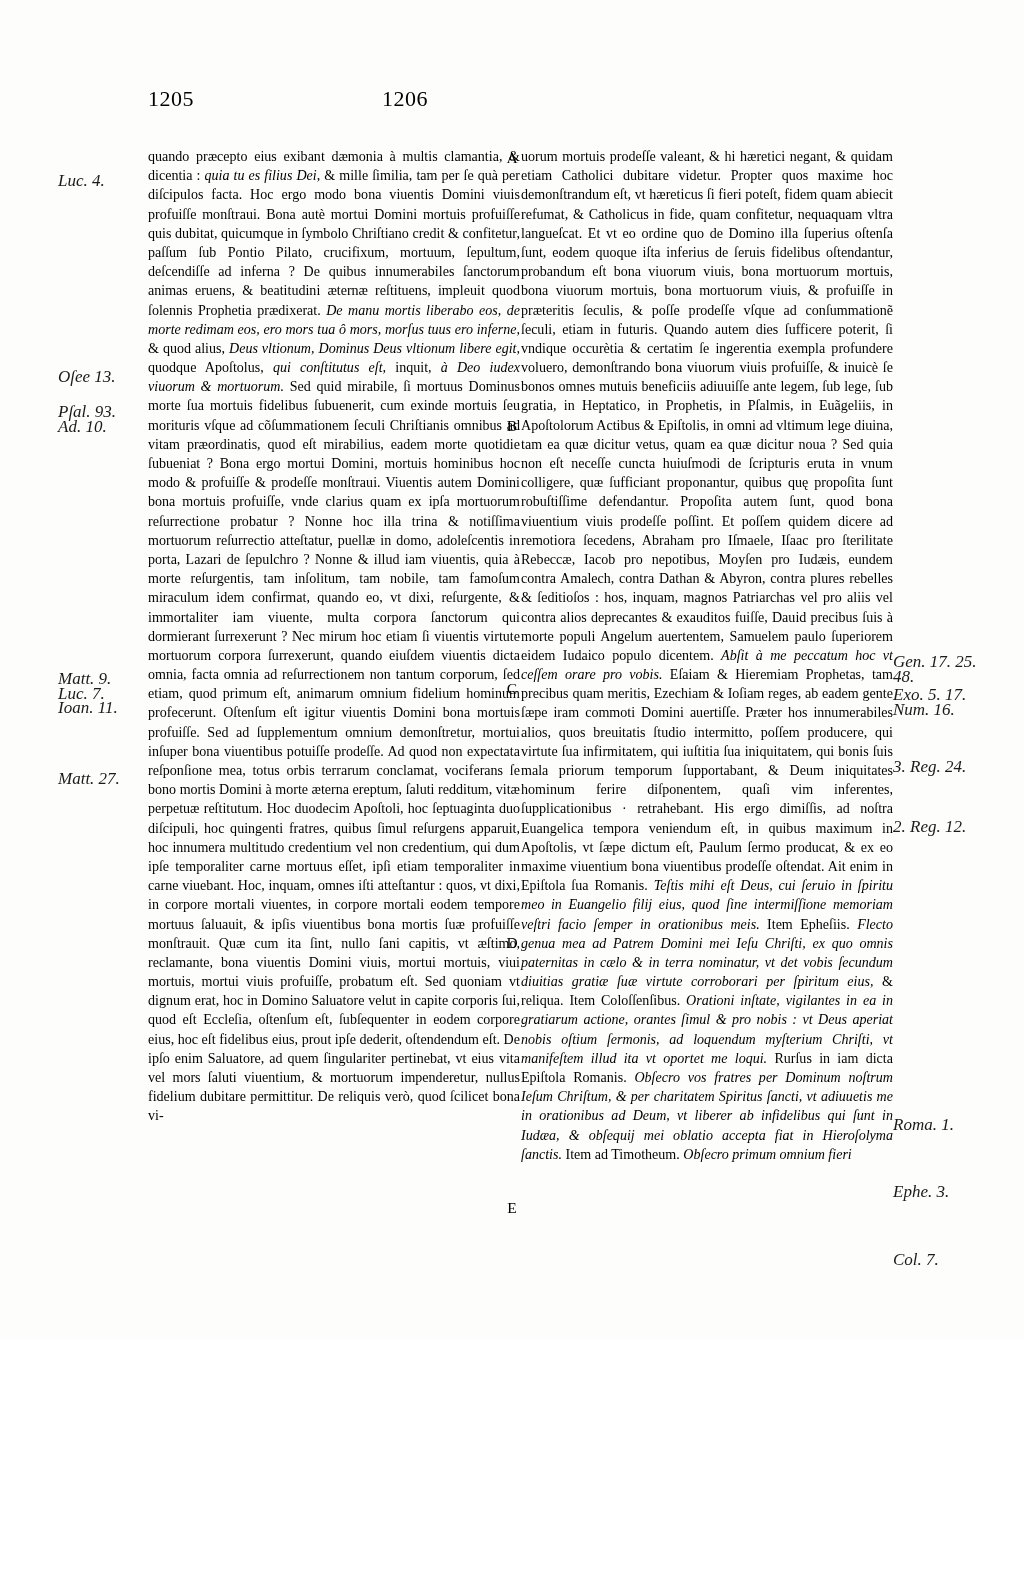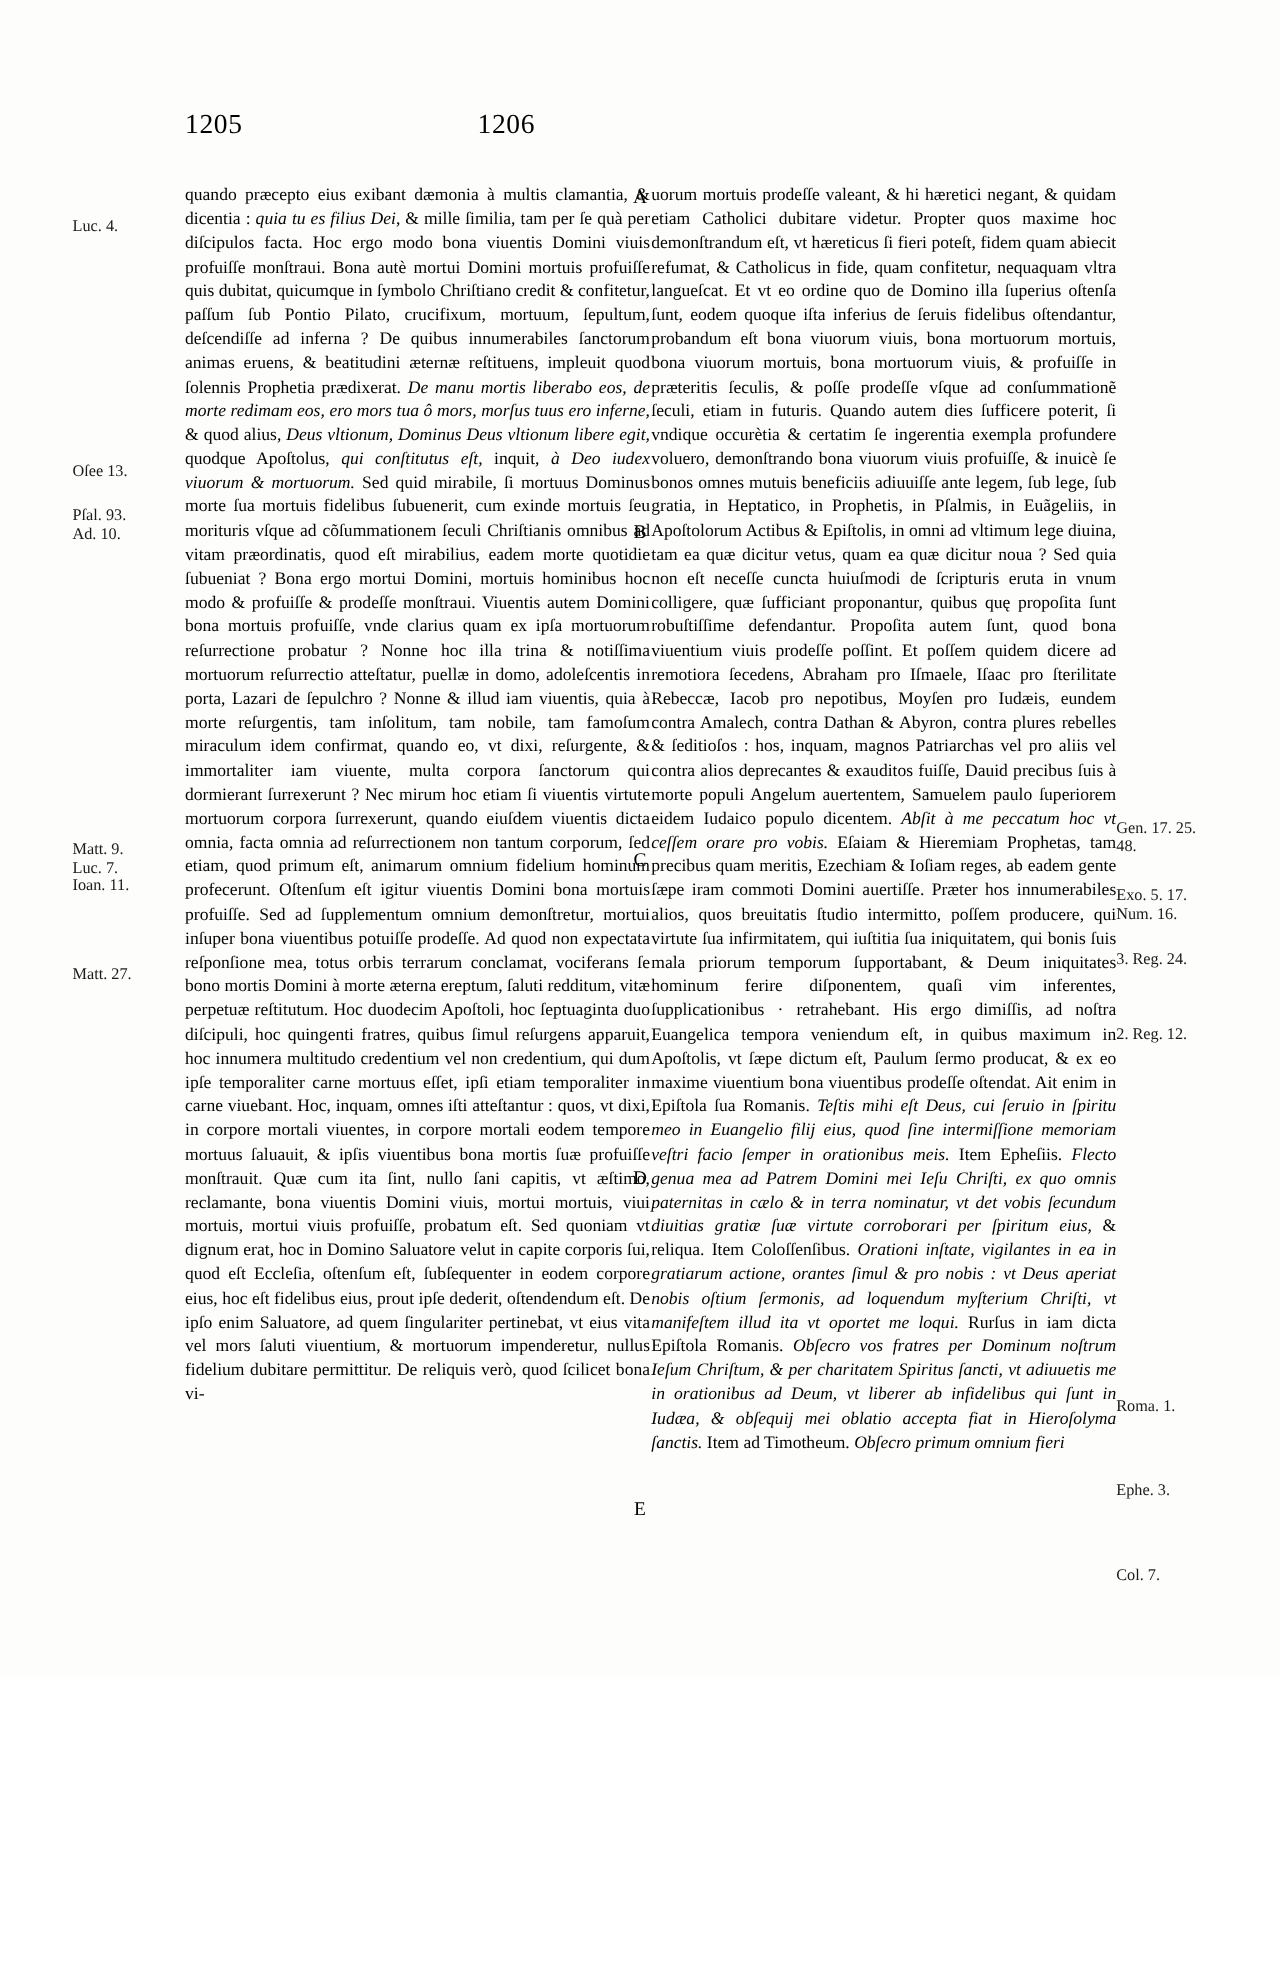--- a/index.html
+++ b/index.html
@@ -64,21 +64,22 @@
     text-indent: 0;
   }
   .col i, .col em {
     font-style: italic;
     margin-top: 40px;
   }
 
   
   .margin-note {
     position: absolute;
-    font-size: 13px;
+    font-style: italic;
+    font-size: 17px;
     line-height: 14.6px;
     color: #1a1a1a;
     white-space: pre-line;
   }
   .margin-left  { left: 58px;  width: 88px;  text-align: left; }
   .margin-right { left: 893px; width: 118px; text-align: left; }
 
   
   .section-letter {
     position: absolute;
@@ -134,21 +135,21 @@
       <div class="margin-note margin-left" style="top: 405px;">Pſal. 93.
 Ad. 10.</div>
       <div class="margin-note margin-left" style="top: 672px;">Matt. 9.
 Luc. 7.
 Ioan. 11.</div>
       <div class="margin-note margin-left" style="top: 772px;">Matt. 27.</div>
     </div>
   <div id="margin-right-group">
       <div class="margin-note margin-right" style="top: 655px;">Gen. 17. 25.
 48.</div>
-      <div class="margin-note margin-right" style="top: 709px;">Exo. 5. 17.
+      <div class="margin-note margin-right" style="top: 688px;">Exo. 5. 17.
 Num. 16.</div>
       <div class="margin-note margin-right" style="top: 760px;">3. Reg. 24.</div>
       <div class="margin-note margin-right" style="top: 820px;">2. Reg. 12.</div>
       <div class="margin-note margin-right" style="top: 1118px;">Roma. 1.</div>
       <div class="margin-note margin-right" style="top: 1185px;">Ephe. 3.</div>
       <div class="margin-note margin-right" style="top: 1253px;">Col. 7.</div>
       <div class="margin-note margin-right" style="top: 1344px;">Rom. 11.</div>
     </div>
 
 </div>

